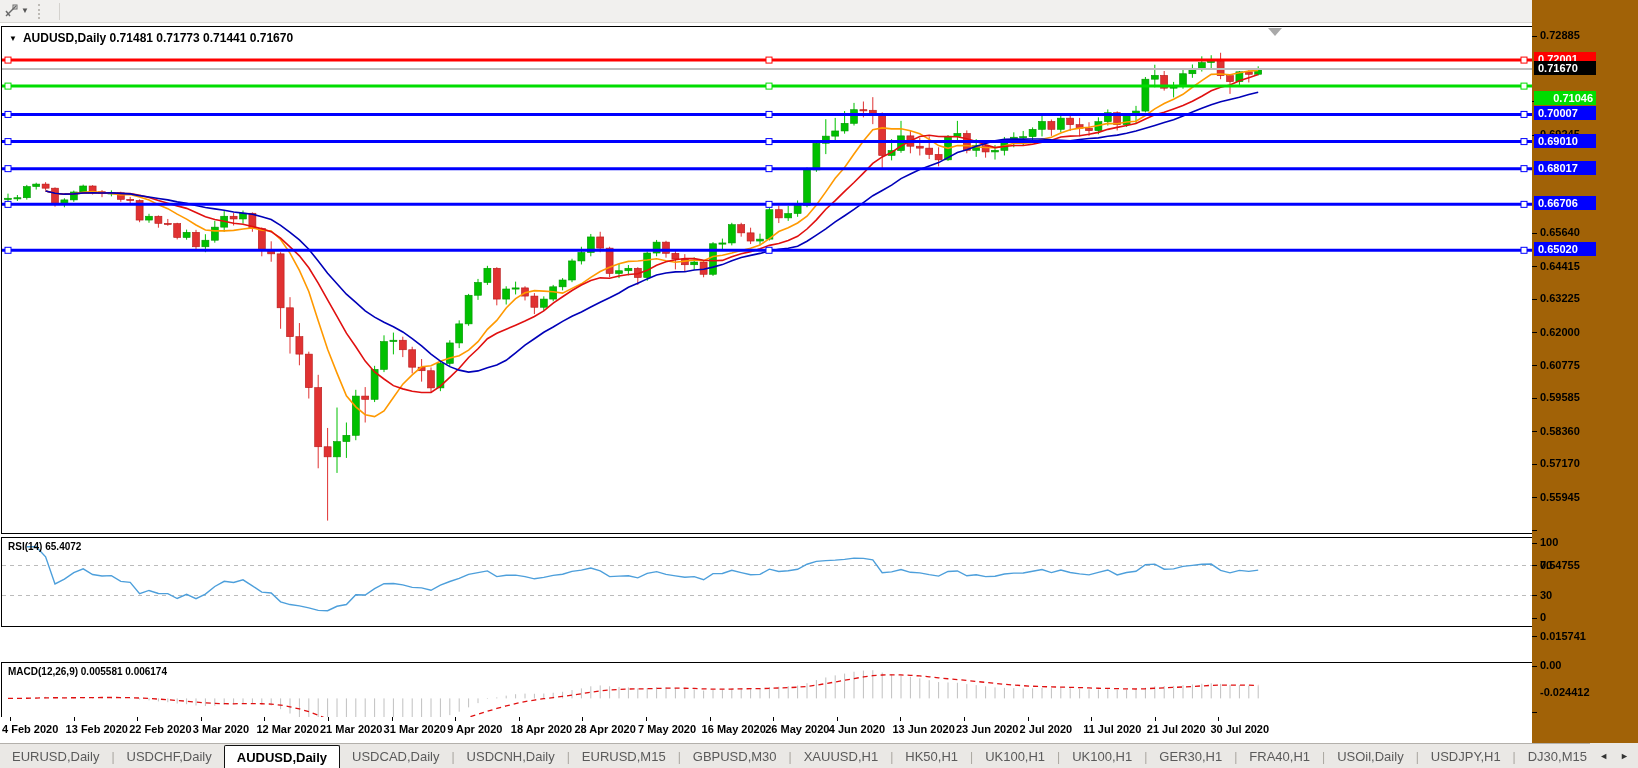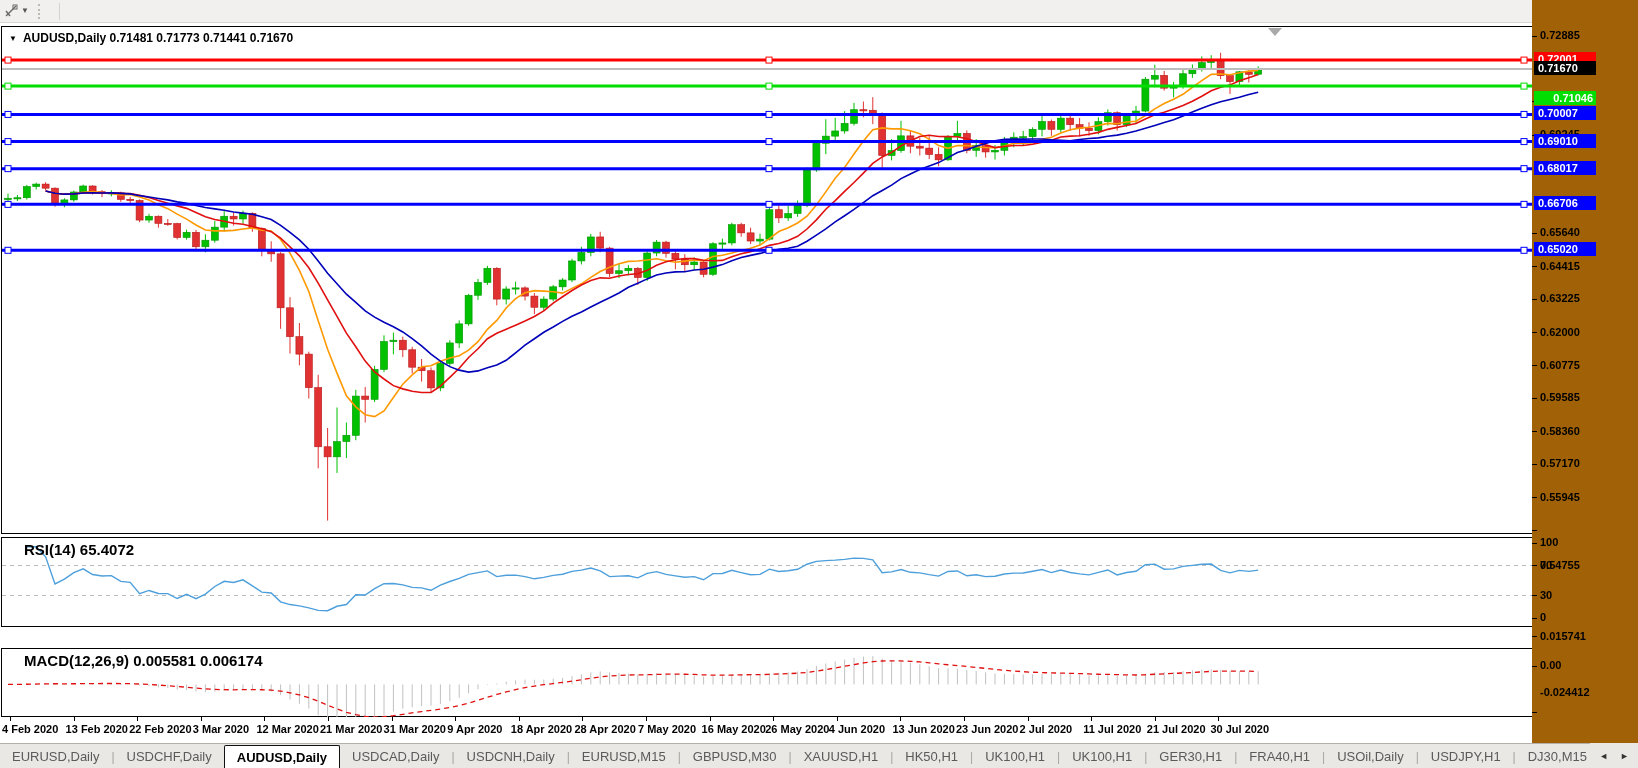--- a/index.html
+++ b/index.html
@@ -14,27 +14,27 @@
   .grip{width:4px;height:15px;border-left:2px dotted #bdbab5;margin:0 7px 0 5px;}
   .tf-btn{height:19px;min-width:28px;padding:0 5px;display:flex;align-items:center;justify-content:center;
           font-size:11px;font-weight:700;color:#4a4a4a;border:1px solid transparent;border-radius:2px;cursor:default;}
   .tf-btn.active{background:#fcfcfc;border-color:#a6a6a6;box-shadow:inset 0 0 2px #c9c9c9;color:#222;}
   .separator{width:1px;height:17px;background:#d4d2ce;margin:0 8px;}
 
   
   .panel{position:absolute;left:1px;width:1532px;background:#fff;border:1px solid #000;box-sizing:border-box;}
   #main-panel{top:26px;height:508px;}
   #rsi-panel{top:537px;height:90px;}
-  #macd-panel{top:648px;height:69px;}
+  #macd-panel{top:662px;height:69px;}
   .panel svg{position:absolute;left:0;top:0;}
 
   .chart-title{position:absolute;left:7px;top:4px;font-size:12px;font-weight:700;color:#000;
                display:flex;align-items:center;gap:6px;z-index:5;}
   .chart-title .tri{font-size:8px;}
-  .panel-label{position:absolute;left:6px;top:3px;font-size:15px;font-weight:700;color:#000;z-index:5;margin-left:16px;}
+  .panel-label{position:absolute;left:6px;top:3px;font-size:10px;font-weight:700;color:#000;z-index:5;}
   .shift-marker{position:absolute;left:1266px;top:1px;width:0;height:0;z-index:4;
                 border-left:7px solid transparent;border-right:7px solid transparent;border-top:8px solid #a9a9a9;}
 
   
   .axis{position:absolute;left:1532px;top:0;width:106px;height:745px;background:#a16207;}
   .tickmark{position:absolute;left:0;width:5px;height:1px;background:#000;}
   .ticklabel{position:absolute;left:8px;font-size:11px;font-weight:700;color:#000;white-space:nowrap;}
   .pricetag{position:absolute;left:2px;min-width:62px;padding:1px 3px 1px 4px;font-size:11px;font-weight:700;
             color:#fff;white-space:nowrap;box-sizing:border-box;}
 

